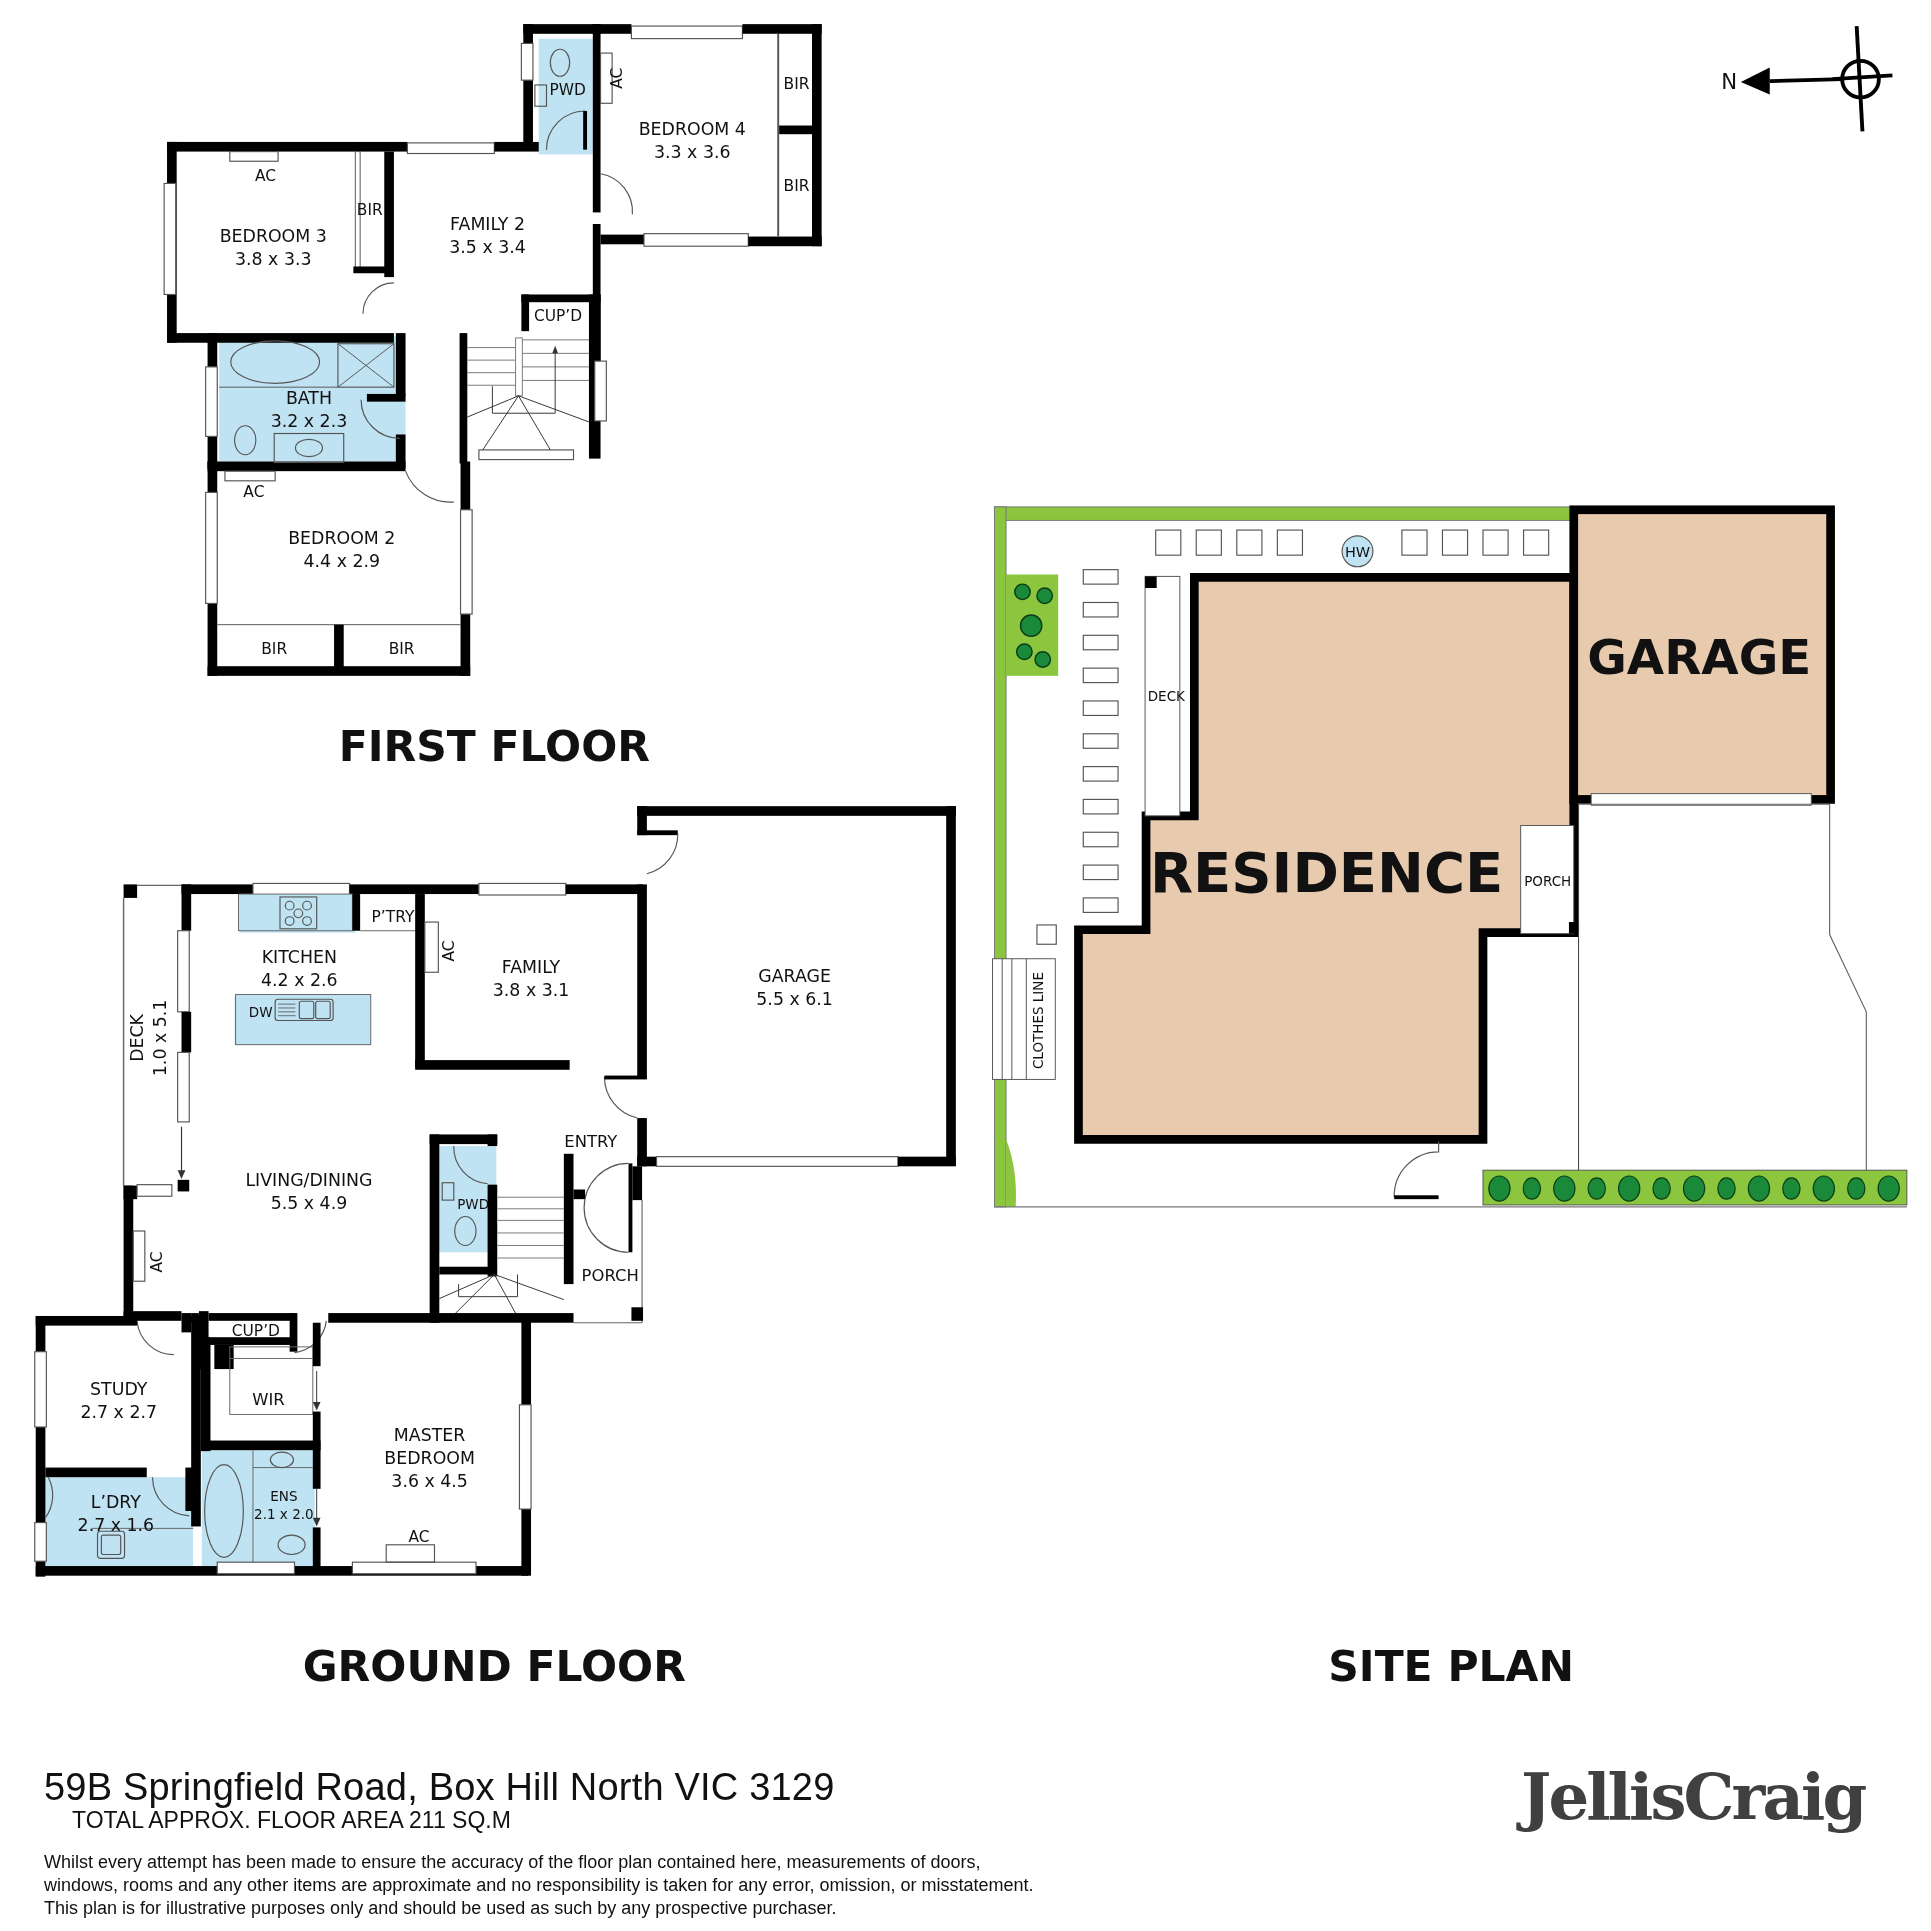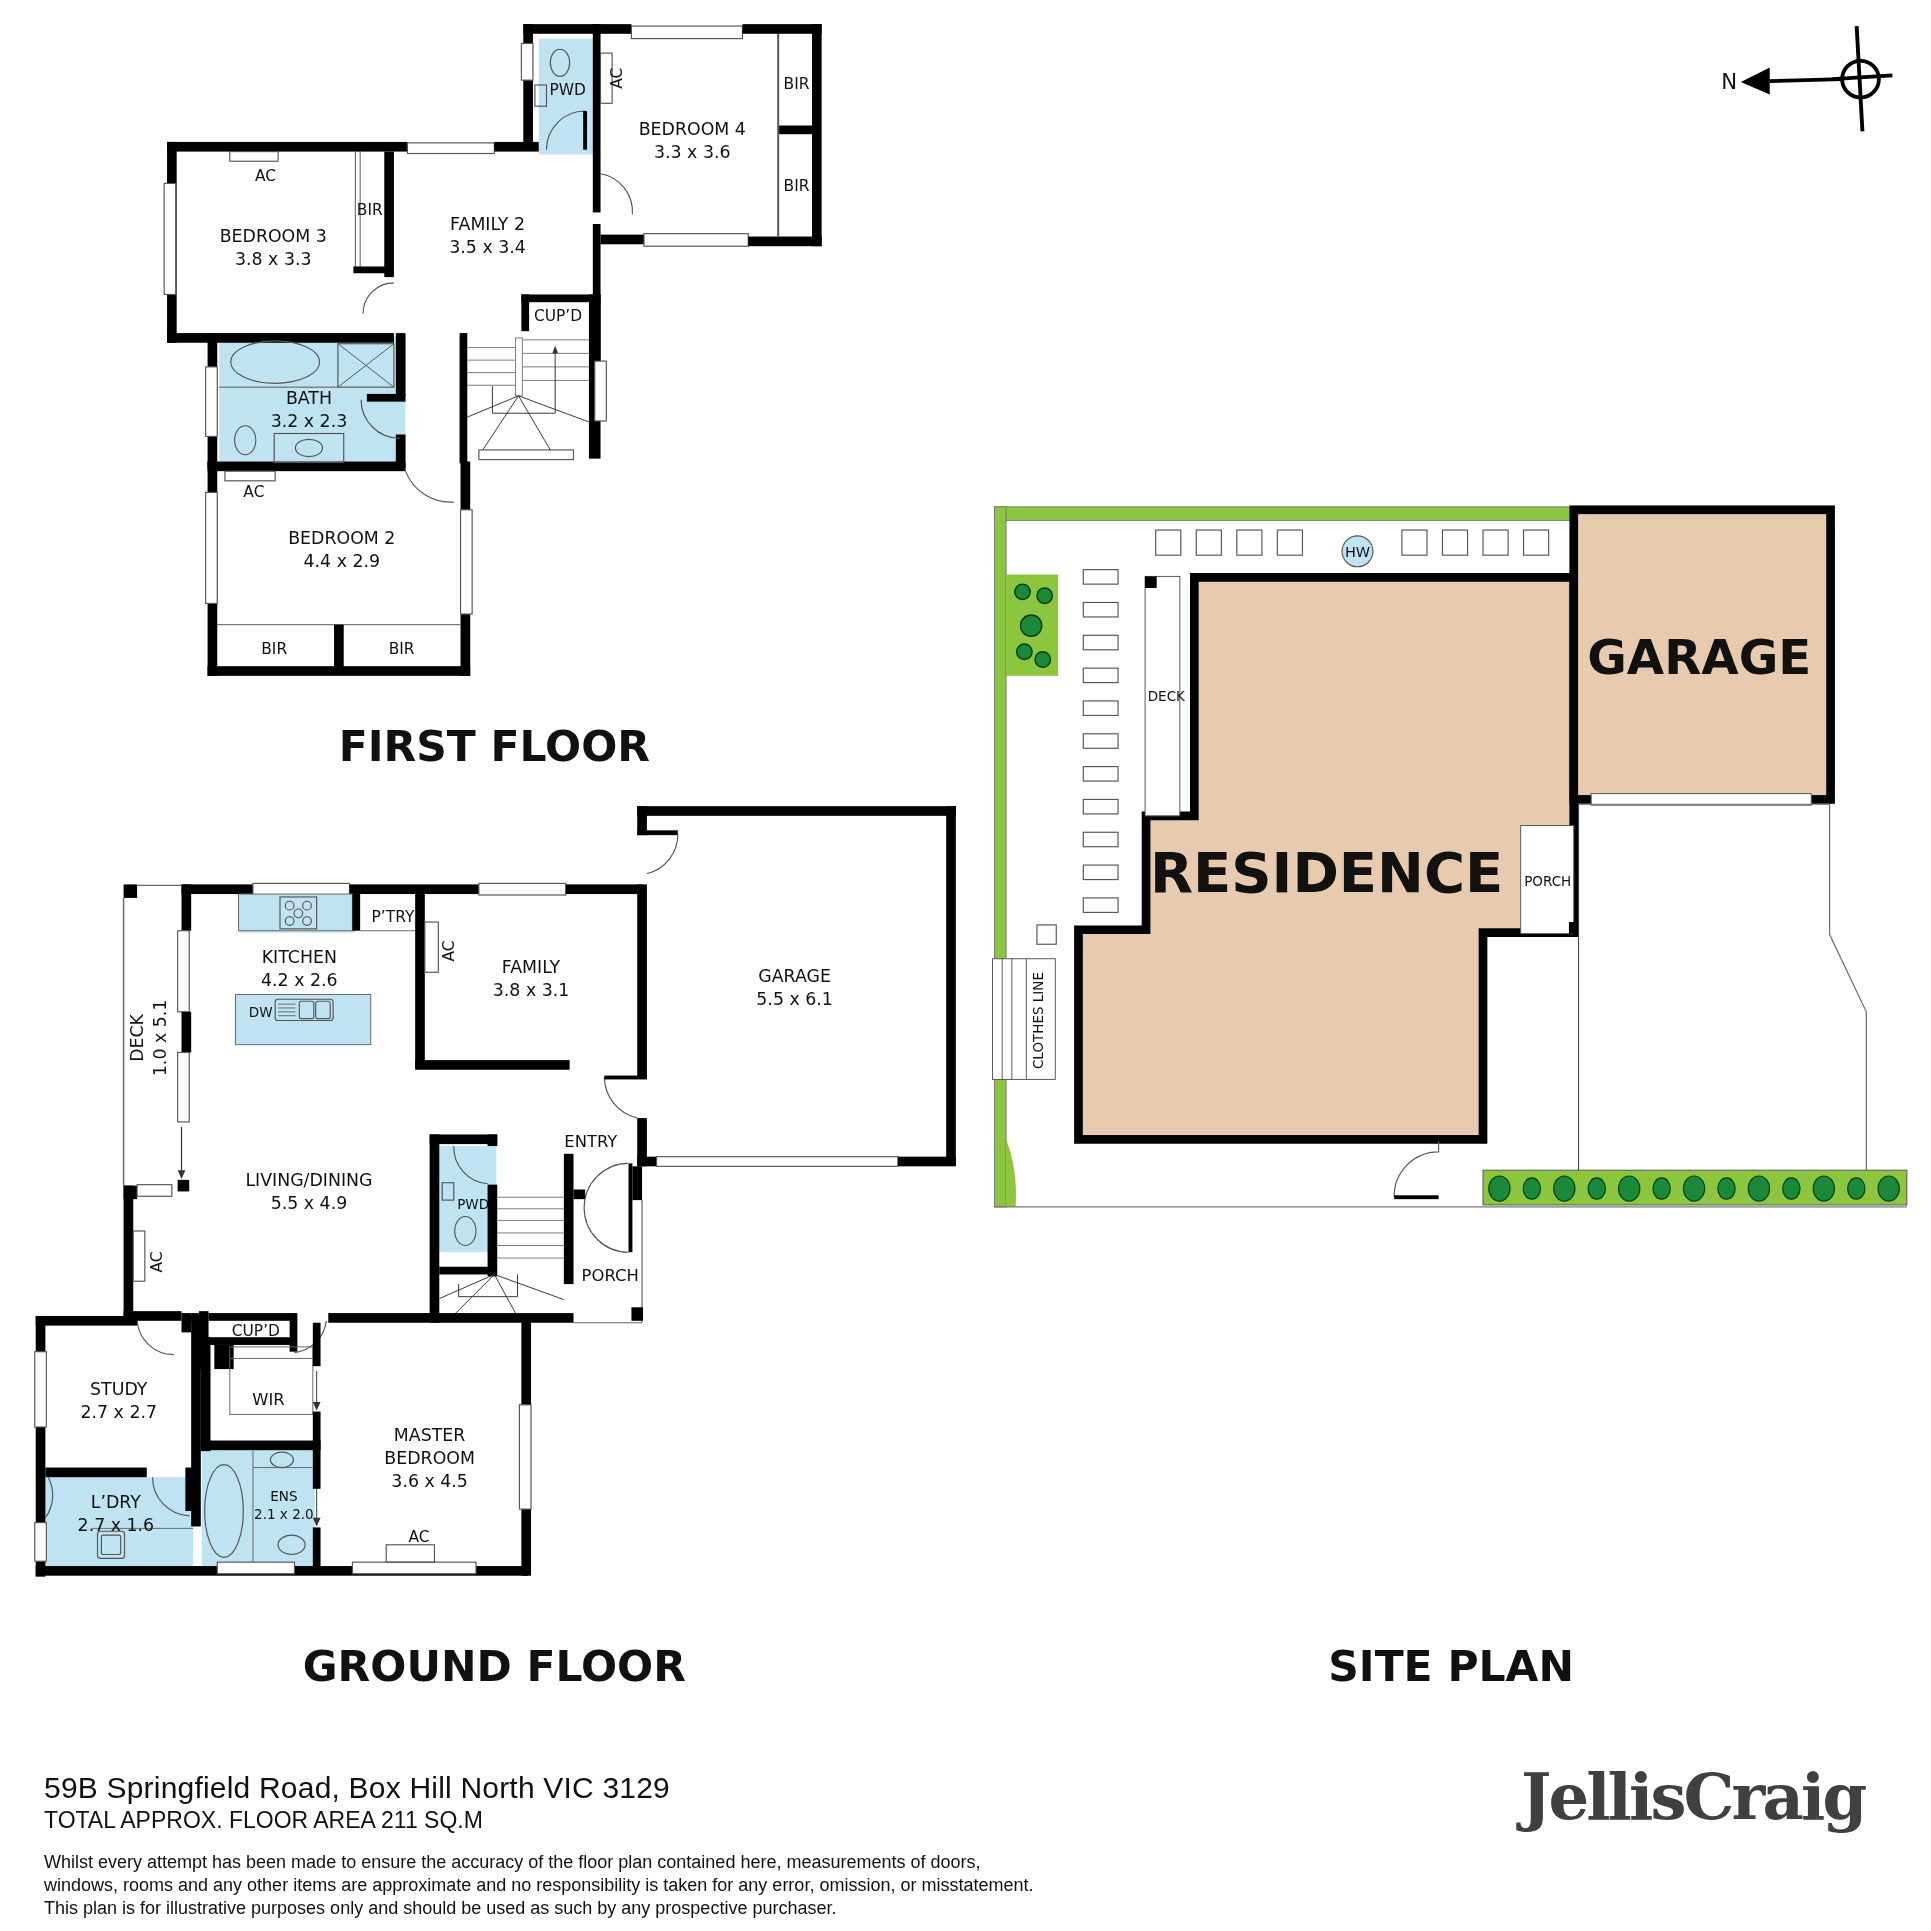--- a/index.html
+++ b/index.html
@@ -8,22 +8,22 @@
   .wall { fill: #000; }
   .room-label { font-family: "DejaVu Sans", sans-serif; font-size: 18px; fill: #111; text-anchor: middle; }
   .small-label { font-family: "DejaVu Sans", sans-serif; font-size: 16px; fill: #111; text-anchor: middle; }
   .tiny-label { font-family: "DejaVu Sans", sans-serif; font-size: 14px; fill: #111; text-anchor: middle; }
   .plan-title { font-family: "DejaVu Sans", sans-serif; font-size: 44px; font-weight: bold; fill: #111; text-anchor: middle; }
   .site-big { font-family: "DejaVu Sans", sans-serif; font-weight: bold; fill: #111; text-anchor: middle; }
   .win { fill: #fff; stroke: #555; stroke-width: 1.2; }
   .thin { fill: none; stroke: #555; stroke-width: 1.2; }
   .wet { fill: #bfe3f2; }
   .footer { position: absolute; left: 44px; top: 1769px; color: #111; font-family: "Liberation Sans", sans-serif; }
-  .footer .addr { font-size: 30px; line-height: 37px; letter-spacing: 0.2px; }
-  .footer .area { font-size: 23px; line-height: 29px; }
+  .footer .addr { font-size: 38px; line-height: 37px; letter-spacing: 0.2px; }
+  .footer .area { font-size: 23px; line-height: 29px; margin-left: 28px; }
   .footer .disc { font-size: 18px; line-height: 23px; margin-top: 16px; }
   .logo { position: absolute; left: 1521px; top: 1759px; font-family: "DejaVu Serif", serif; font-size: 64px; font-weight: bold; color: #404040; letter-spacing: -2.9px; }
 </style>
 </head>
 <body>
 
 <svg width="1931" height="1931" viewBox="0 0 2000 2000">
   <defs>
     <pattern id="treeGlyph" width="1" height="1"></pattern>
   </defs>

